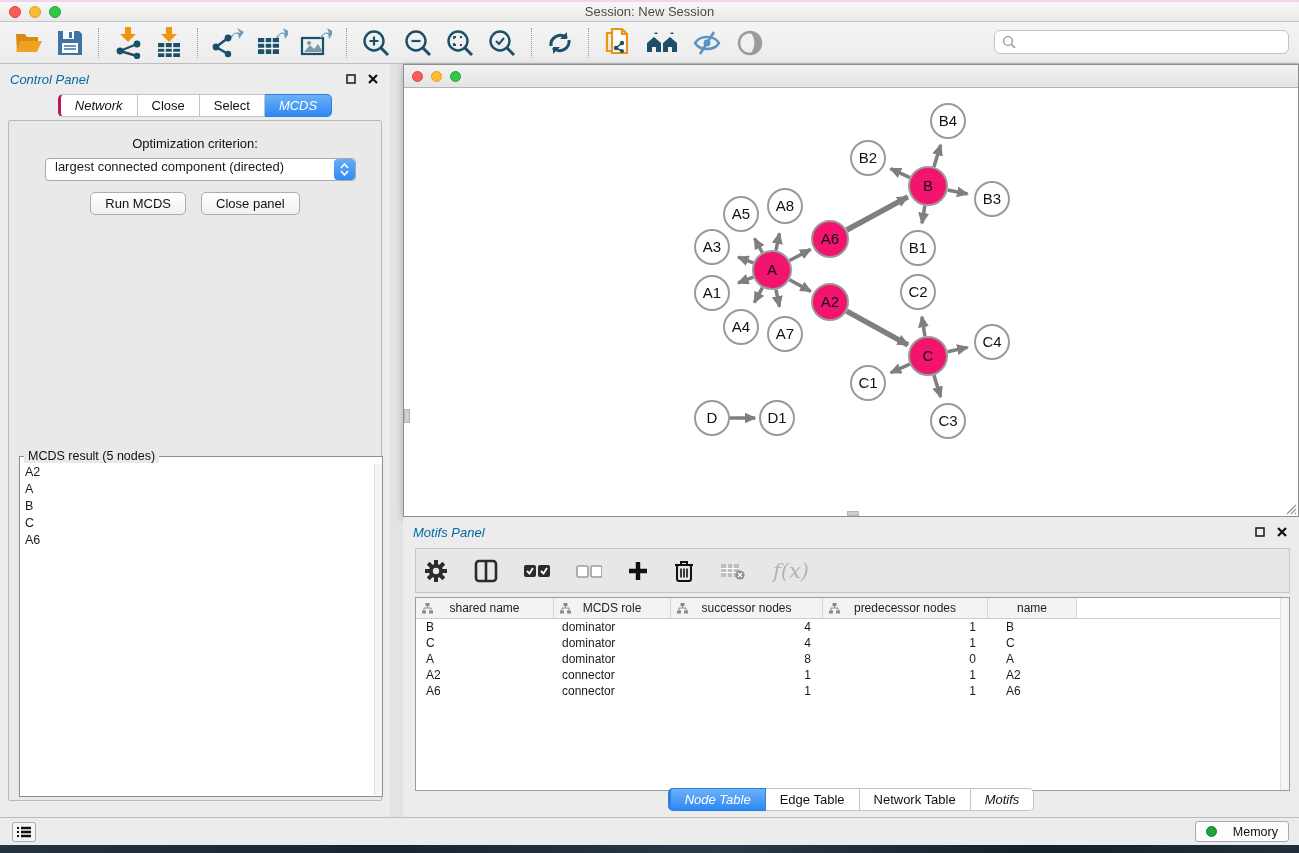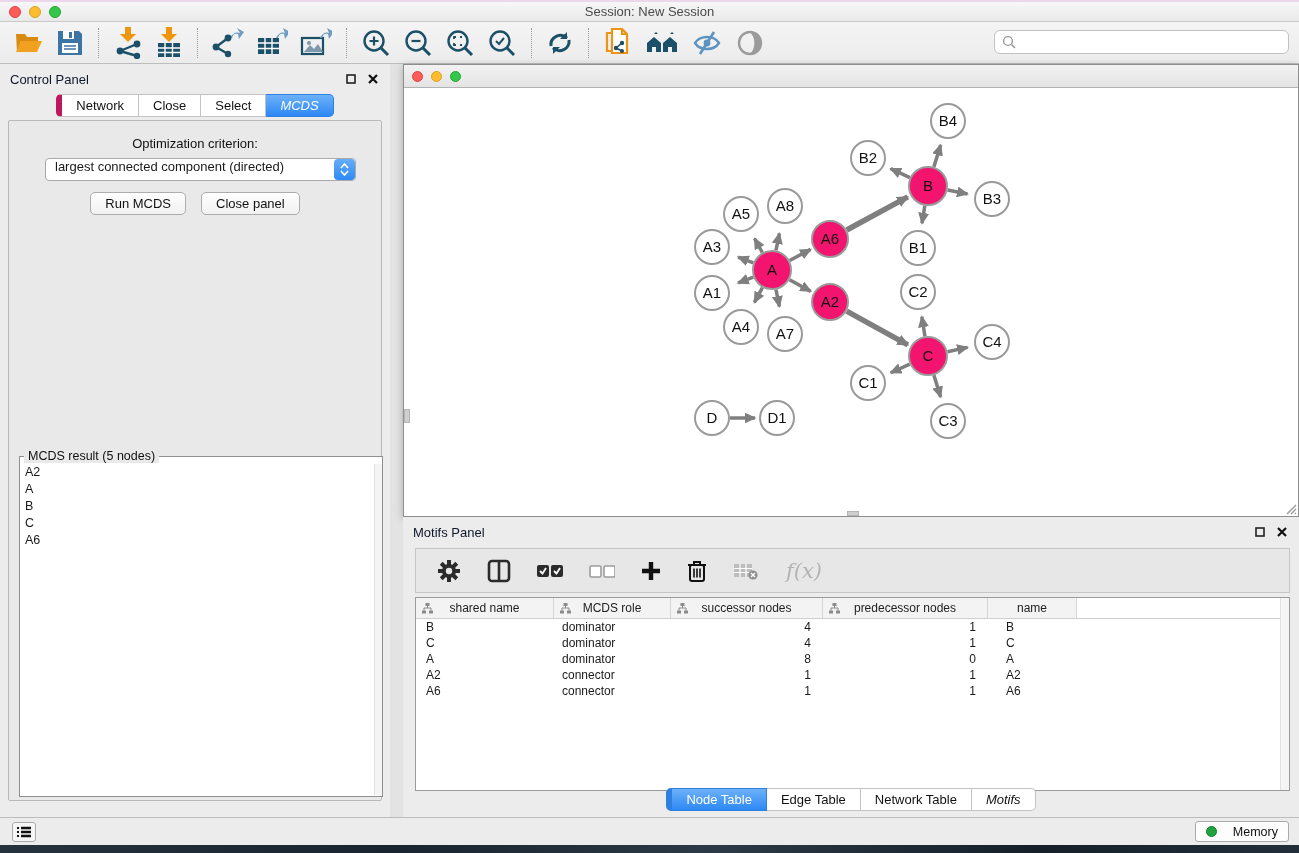--- a/index.html
+++ b/index.html
@@ -24,27 +24,27 @@
   .tbtn { background:none; border:none; padding:2px 6px; cursor:pointer; display:flex; align-items:center; }
   .tsep { width:1px; height:30px; border-left:1px dotted #9a9a9a; margin:0 8px; }
   .search { position:absolute; right:10px; top:8px; width:295px; height:24px;
     background:#fff; border:1px solid #c2c2c2; border-radius:6px; display:flex; align-items:center; }
   .search svg { margin-left:7px; }
   .search input { border:none; outline:none; flex:1; height:20px; font-size:12px; background:transparent; padding:0 6px; }
 
   
   .control-panel { position:absolute; left:0; top:64px; width:390px; height:753px; background:#ececec; }
   .panel-head { height:30px; display:flex; align-items:center; padding:0 10px; }
-  .panel-head .ptitle { font-size:13px; color:#0f172a; flex:1; }
+  .panel-head .ptitle { font-size:13px; color:#0369a1; flex:1;font-style:italic; }
   .winbtn { background:none; border:none; cursor:pointer; padding:2px; margin-left:8px; display:flex; align-items:center; }
 
   .seg-tabs { display:flex; justify-content:center; }
   .seg-tab { font-size:13px; padding:3px 14px; background:#fff; border:1px solid #c3c3c3; border-left:none;
     color:#111; cursor:pointer; }
-  .seg-tab:first-child { border-left:6px solid #be185d; border-radius:5px 0 0 5px; }
+  .seg-tab:first-child { border-left:3px solid #be185d; border-radius:5px 0 0 5px;font-style:italic; }
   .seg-tab:last-child { border-radius:0 5px 5px 0;font-style:italic; }
   .seg-tab.selected { background:linear-gradient(#6cb1f8,#2d88f5); border-color:#2d7fe0; color:#fff; }
 
   .cp-content { position:absolute; left:8px; top:56px; width:374px; height:681px;
     background:#e9e9e9; border:1px solid #b9b9b9; border-radius:2px; }
   .opt-label { text-align:center; font-size:13px; margin-top:15px; color:#111; }
   .dropdown { position:absolute; left:36px; top:37px; width:311px; height:23px; background:#fff;
     border:1px solid #a9a9a9; border-radius:4px; display:flex; align-items:flex-start; cursor:pointer; }
   .dropdown .dval { flex:1; font-size:13px; padding-left:9px; white-space:nowrap; overflow:hidden; }
   .dropdown .stepper { width:21px; height:21px; background:linear-gradient(#66adf8,#2f89f5);
@@ -71,21 +71,21 @@
   .inner-titlebar .wtitle { position:absolute; left:0; right:0; text-align:center; font-size:12.5px; color:#333; }
   .net-canvas { position:absolute; left:0; top:24px; right:0; bottom:0; background:#fff; overflow:hidden; }
   .net-canvas svg { position:absolute; left:0; top:0; }
   .vthumb { position:absolute; left:0; top:344px; width:6px; height:14px; background:#cfcfcf; border:1px solid #b5b5b5; }
   .hthumb { position:absolute; left:443px; bottom:0; width:12px; height:5px; background:#cfcfcf; border:1px solid #b5b5b5; }
   .grip { position:absolute; right:1px; bottom:1px; }
 
   
   .table-panel { position:absolute; left:403px; top:517px; width:896px; height:300px; background:#ececec; }
   .tp-toolbar { position:absolute; left:12px; top:31px; width:875px; height:45px; background:#e7e7e7;
-    border:1px solid #c6c6c6; display:flex; align-items:center; padding-left:16px; gap:16px; }
+    border:1px solid #c6c6c6; display:flex; align-items:center; padding-left:3px; gap:16px; }
   .tp-toolbar .tbtn { padding:2px 5px; }
   .fx { font-family:"DejaVu Serif", serif; font-style:italic; font-size:21px; color:#b3b3b3; padding-left:6px; }
 
   .data-table { position:absolute; left:12px; top:80px; width:875px; height:194px; background:#fff;
     border:1px solid #9b9b9b; overflow:hidden; }
   .thead { display:flex; height:21px; border-bottom:1px solid #cfcfcf; }
   .th { background:#f3f3f3; border-right:1px solid #d6d6d6; display:flex; align-items:center;
     justify-content:center; gap:6px; font-size:12px; color:#222; position:relative; }
   .th svg { position:absolute; left:6px; }
   .tbody { font-size:12px; }

